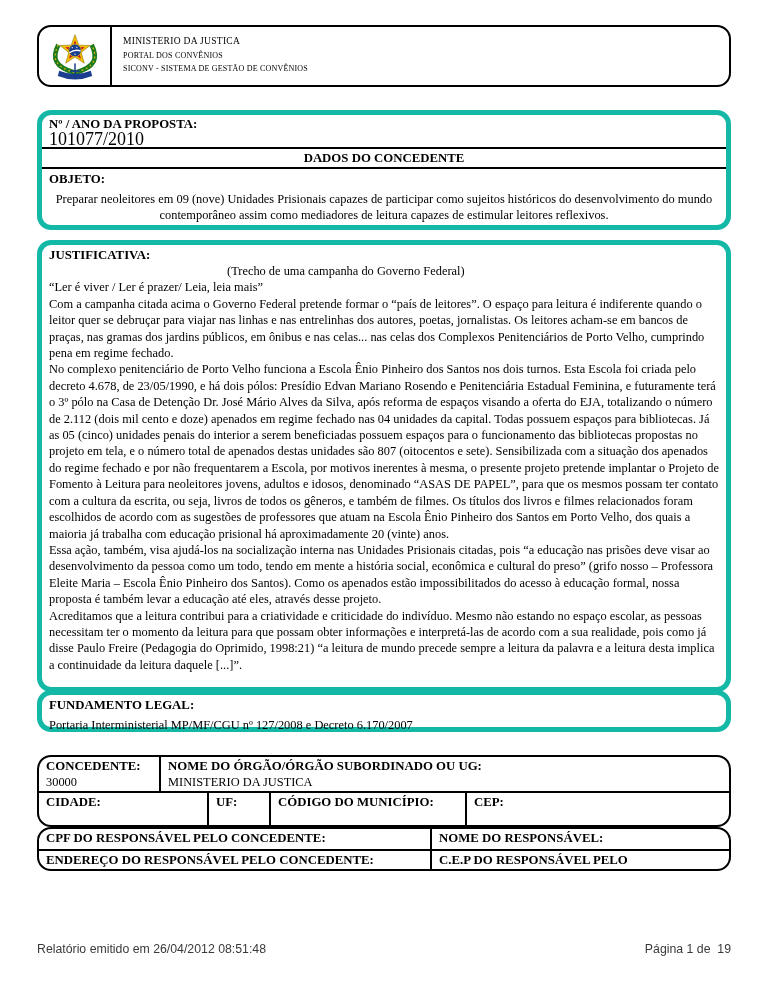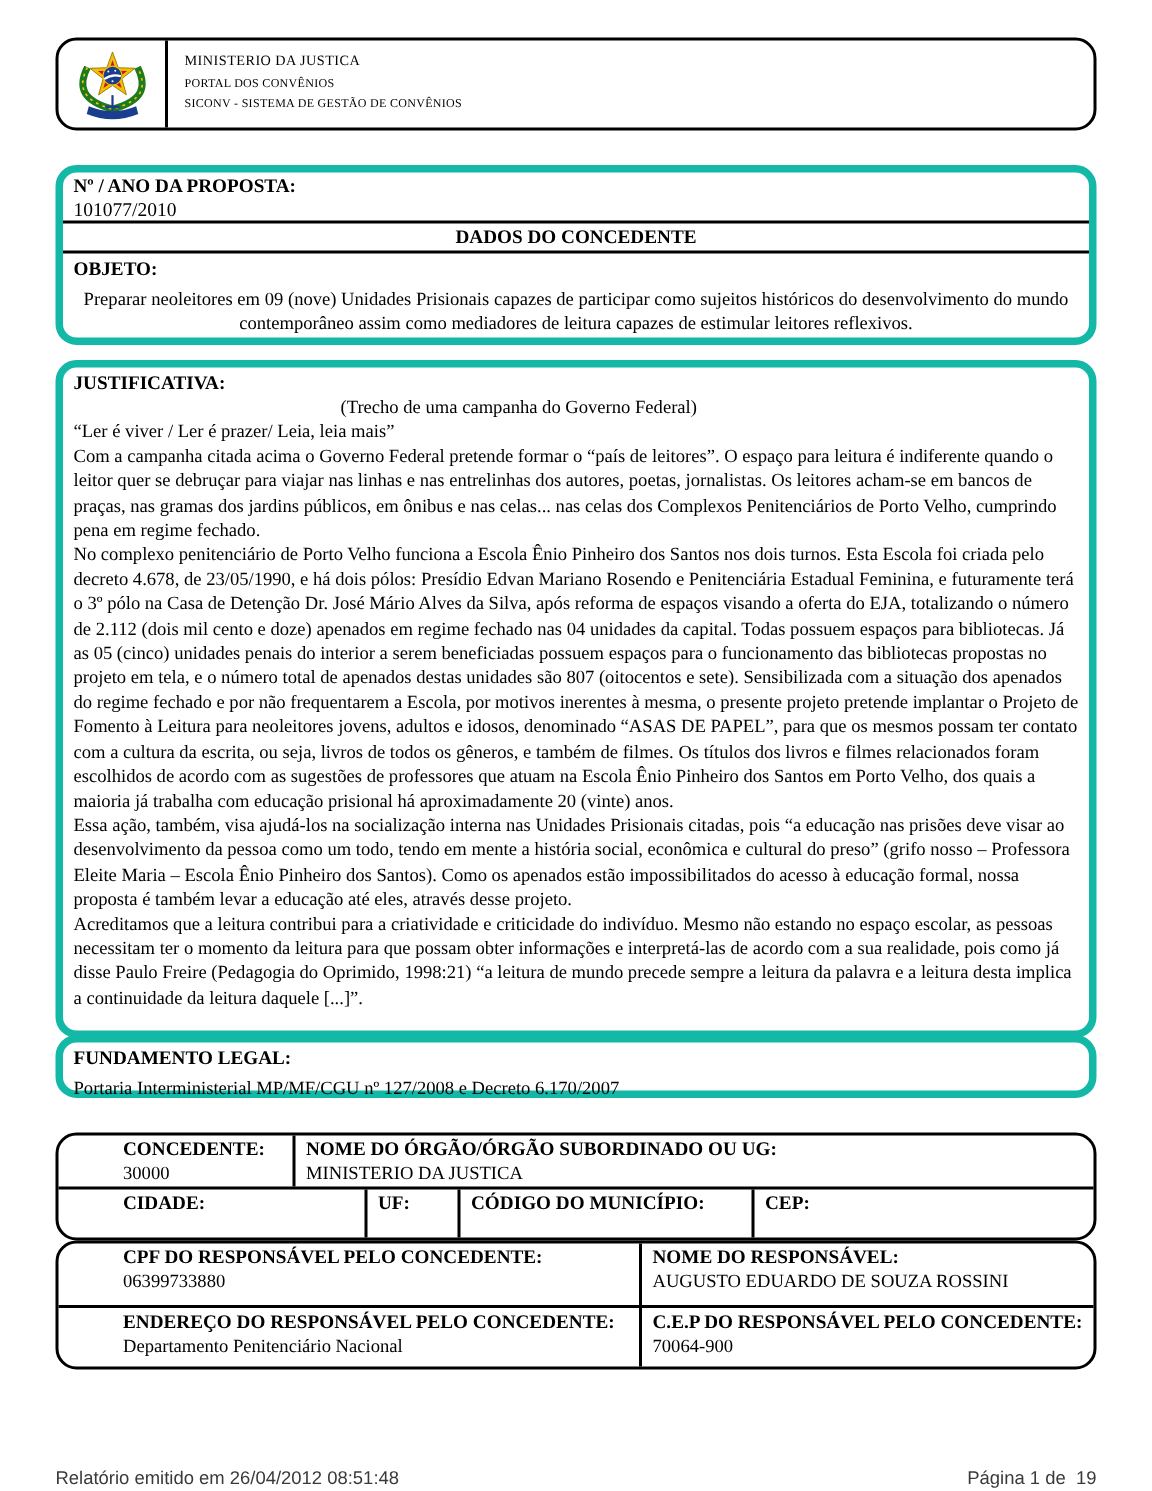--- a/index.html
+++ b/index.html
@@ -35,21 +35,21 @@
   .header-line3 { font-size: 8px;   letter-spacing: 0.2px; }
 
   
   .box { border: 5px solid #14b8a6; }
   .lbl { font-weight: bold; font-size: 12.8px; line-height: 15px; }
   .txt { font-size: 12.4px; line-height: 16.4px; }
 
   
   .proposal-group { margin-top: 23px; }
   .sec-a { height: 32px; padding: 2px 7px; }
-  .sec-a .val { font-size: 13px; line-height: 15px; }
+  .sec-a .val { font-size: 18px; line-height: 15px; }
   .sec-b {
     border-top: 2px solid #000;
     height: 20px; line-height: 19px;
     text-align: center; font-weight: bold; font-size: 12.8px;
   }
   .sec-c { height: 58px; border-top: 2px solid #000; padding: 3px 7px; }
   .sec-c .txt { margin-top: 4px; text-align: center; }
 
   
   .justificativa-box {
@@ -60,44 +60,43 @@
   }
   .attribution { padding-left: 178px; }
 
   
   .fundamento-box { margin-top: -2px; height: 42px; padding: 3px 7px; }
   .fundamento-box .txt { margin-top: 4px; }
 
   
   .ctable { margin-top: 23px; border: 2px solid #000; }
   .ctable2 { margin-top: 0; }
-  .trow { display: flex; padding-left: 36px; }
+  .trow { display: flex; }
   .trow + .trow { border-top: 2px solid #000; }
   .tcell { padding: 2px 7px; overflow: hidden; }
   .tcell + .tcell { border-left: 2px solid #000; }
   .tcell .val { font-size: 12.4px; line-height: 16px; }
   .row-h35 { height: 34px; }
-  .row-h33 { height: 41px; }
+  .row-h33 { height: 20px; gap: 40px; }
   .w-conc { width: 120px; }
   .w-cid  { width: 168px; }
   .w-uf   { width: 62px;  }
   .w-mun  { width: 196px; }
   .w-half { width: 351px; }
   .flex1  { flex: 1; }
 
   
   .footer {
     position: absolute;
     left: 37px; right: 37px; top: 942px;
     display: flex;
     justify-content: space-between;
     font-family: "Liberation Sans", "DejaVu Sans", sans-serif;
     font-size: 12.3px;
     color: #3a3a3a;
-    margin-top: 36px;
   }
   .pre { white-space: pre; }
 </style>
 </head>
 <body>
 
 <div class="page">
 
   <div class="content-w header-box">
     <div class="logo-cell">

